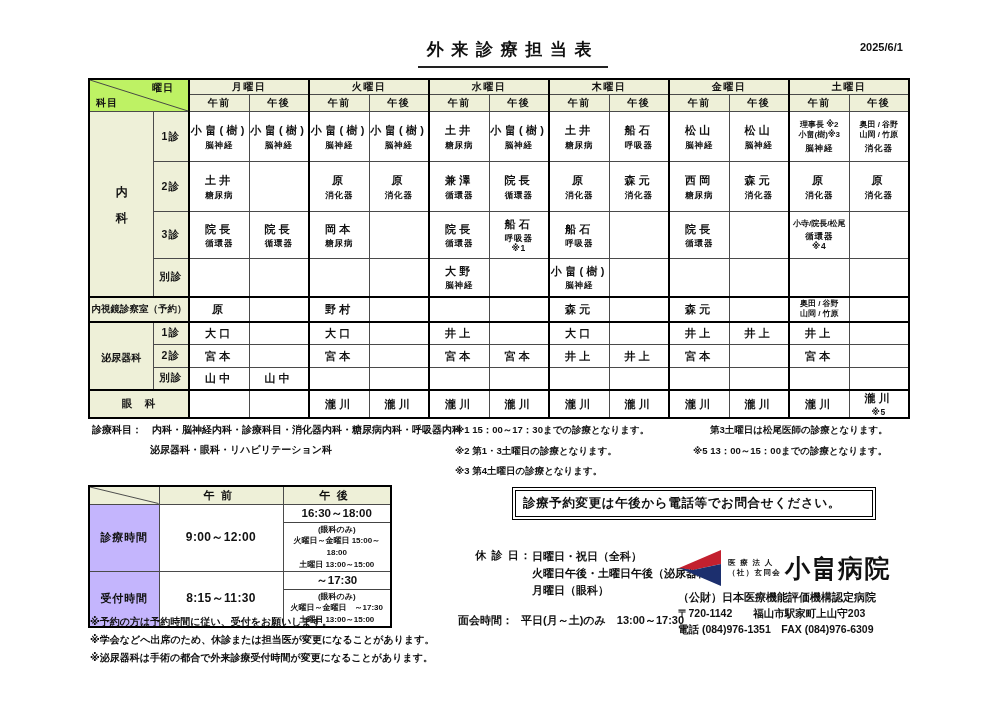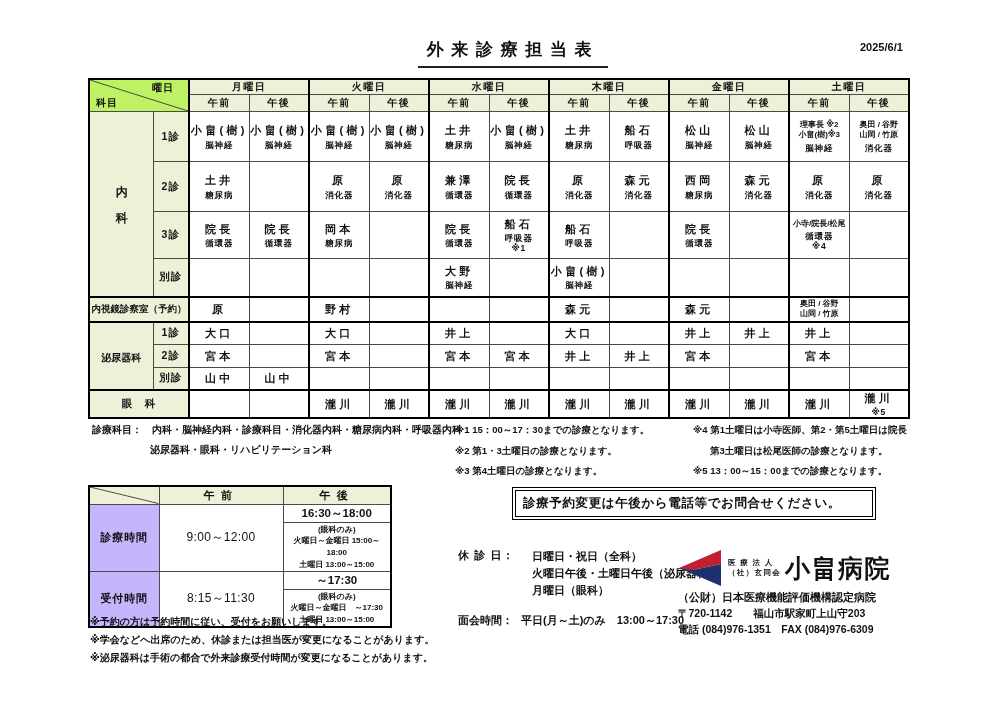--- a/index.html
+++ b/index.html
@@ -44,30 +44,30 @@
   .marks-r .ind{padding-left:17px;}
   
   table.hours{border-collapse:collapse;table-layout:fixed;position:absolute;
               left:88px;top:485px;border:2px solid #000;background:#fff;}
   .hours th,.hours td{border:1px solid #4a4a4a;padding:0;text-align:center;vertical-align:middle;}
   tr.hh{height:18px;} tr.hr{height:52px;}
   .hours .hlab{background:#c4b5fd;font-size:11px;font-weight:600;letter-spacing:0.08em;}
   .hours .hcorner{background:#eef0d8;position:relative;}
   .hours .hcorner svg{position:absolute;left:0;top:0;width:100%;height:100%;}
   .hours .hap{background:#eef0d8;font-size:11px;font-weight:600;letter-spacing:0.6em;}
-  .tval{font-size:12px;font-weight:400;letter-spacing:0.03em;}
+  .tval{font-size:12px;font-weight:700;letter-spacing:0.03em;}
   .pm-main{font-size:11.5px;font-weight:700;border-bottom:1px solid #444;padding:1px 0;}
   .pm-note{font-size:8px;font-weight:700;margin-top:1px;}
   .pm-line{font-size:8px;font-weight:600;line-height:12px;}
   .bnotes{position:absolute;left:90px;top:613px;font-size:10px;font-weight:600;line-height:18px;}
   
   .notice{position:absolute;left:512px;top:487px;width:342px;border:4px double #000;
           font-size:12.5px;font-weight:700;padding:4px 7px;letter-spacing:0.05em;}
   .closed{position:absolute;left:458px;top:548px;display:flex;font-size:11px;font-weight:600;}
-  .closed-label{width:74px;letter-spacing:0.1em;}
+  .closed-label{width:74px;letter-spacing:0.1em;text-align:right;}
   .closed-lines div{line-height:17px;}
   .visiting{position:absolute;left:458px;top:613px;font-size:11px;font-weight:600;}
   .visiting .vlabel{margin-right:8px;}
   .hospital{position:absolute;left:678px;top:549px;width:240px;}
   .hosp-top{display:flex;align-items:center;}
   .org{margin:0 4px 0 6px;font-size:7.5px;font-weight:700;line-height:10px;letter-spacing:0.18em;}
   .hname{font-size:25px;font-weight:700;letter-spacing:0.06em;white-space:nowrap;}
   .cert{font-size:11px;font-weight:700;margin-top:3px;}
   .addr{font-size:10.5px;font-weight:700;margin-top:2px;}
   .tel{font-size:10.5px;font-weight:700;margin-top:2px;}
@@ -439,21 +439,20 @@
   <div class="ind">泌尿器科・眼科・リハビリテーション科</div>
 </div>
 
 <div class="marks-l">
   <div>※1 15：00～17：30までの診療となります。</div>
   <div>※2 第1・3土曜日の診療となります。</div>
   <div>※3 第4土曜日の診療となります。</div>
 </div>
 
 <div class="marks-r">
-  <div>※4 第1土曜日は小寺医師、第2・第5土曜日は院長</div>
   <div class="ind">第3土曜日は松尾医師の診療となります。</div>
   <div>※5 13：00～15：00までの診療となります。</div>
 </div>
 
 <table class="hours">
   <colgroup>
       <col style="width:70px">
       <col style="width:124px">
       <col style="width:108px">
     </colgroup>

